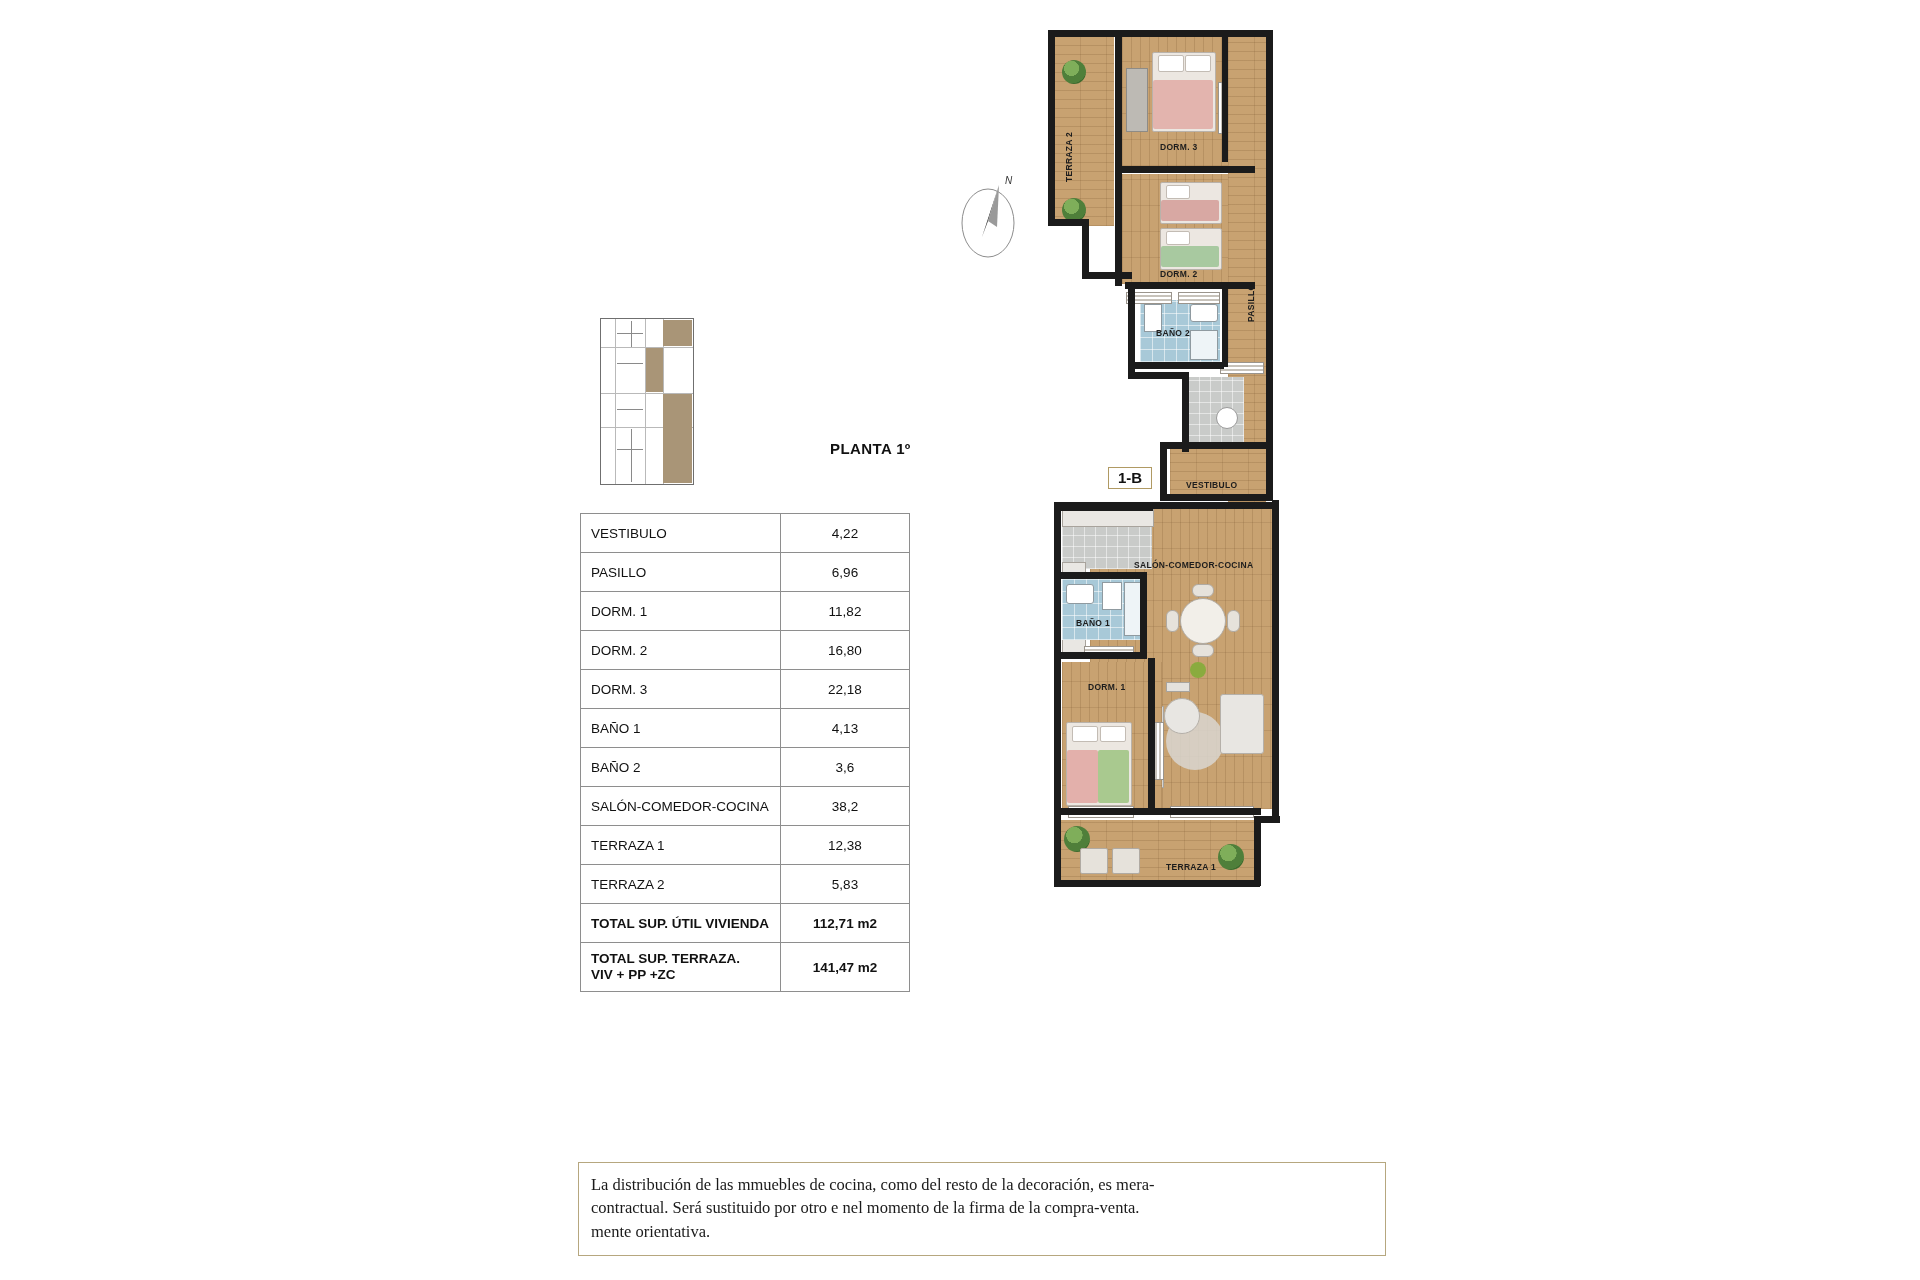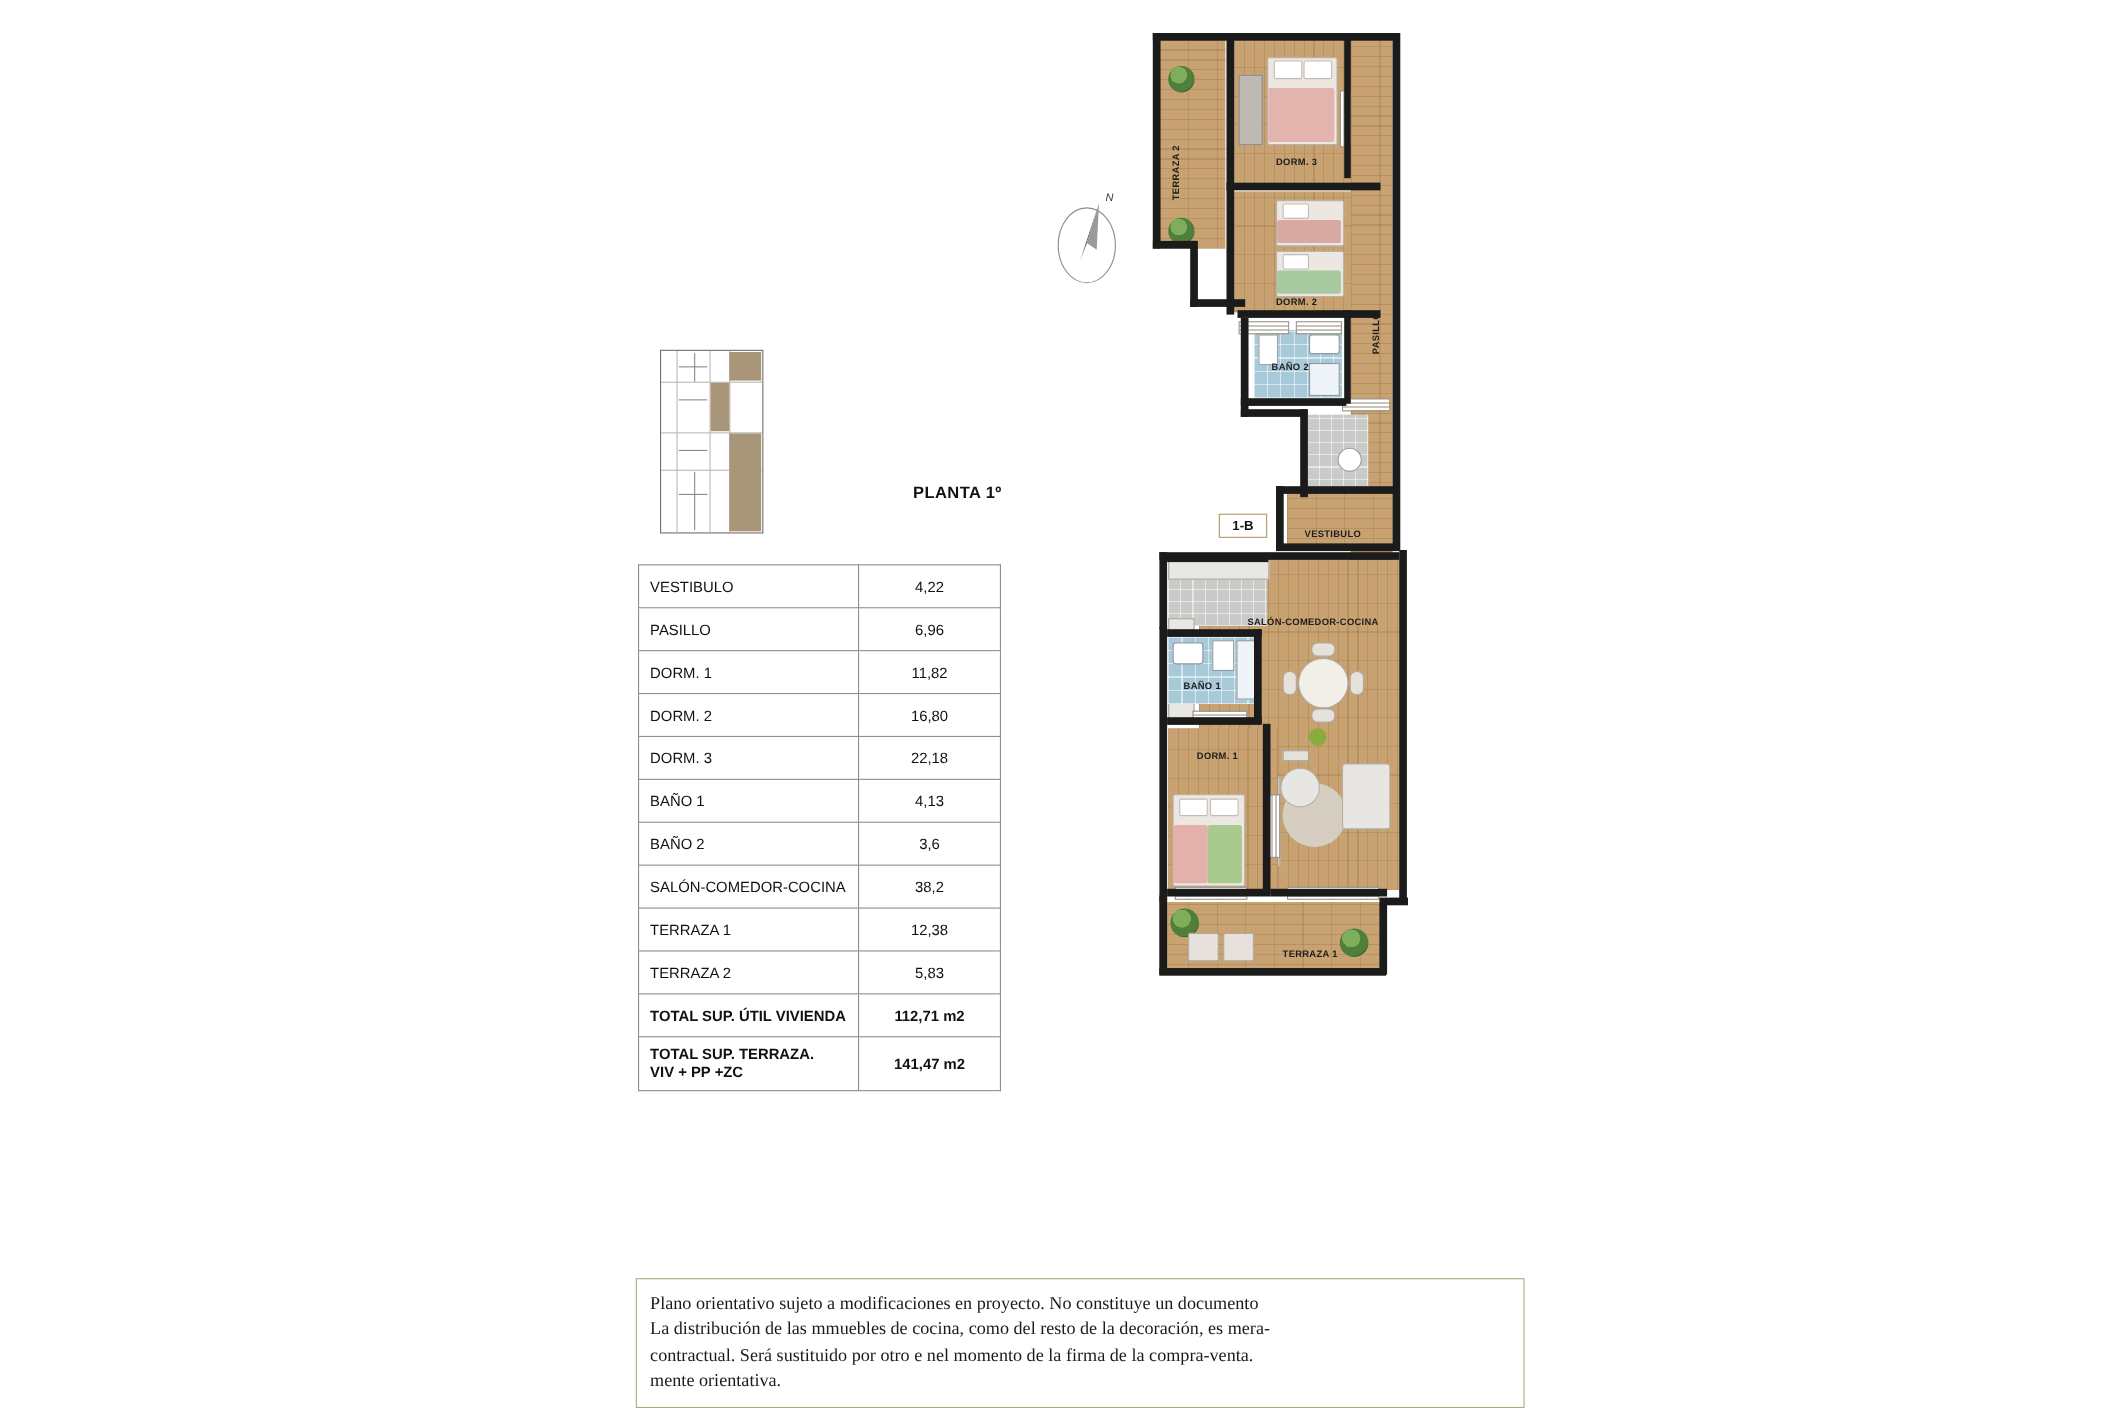--- a/index.html
+++ b/index.html
@@ -175,21 +175,21 @@
   }
   .stripes-v {
     position: absolute;
     background: repeating-linear-gradient(90deg, #ffffff 0 2px, #c7c2ba 2px 4px);
     border: 1px solid #9a948c;
   }
   .marker-1b {
     position: absolute;
     border: 1px solid #b09a63;
     background: #ffffff;
-    font-size: 12px;
+    font-size: 15px;
     font-weight: bold;
     text-align: center;
     line-height: 20px;
     color: #111;
   }
 </style>
 </head>
 <body>
 
 <div id="keyplan">
@@ -271,21 +271,20 @@
       <td class="two-line">
         <div>TOTAL SUP. TERRAZA.</div>
         <div>VIV + PP +ZC</div>
       </td>
       <td class="val">141,47 m2</td>
     </tr>
   </tbody>
 </table>
 
 <div id="disclaimer">
-  <div>Plano orientativo sujeto a modificaciones en proyecto. No constituye un documento</div>
   <div>La distribución de las mmuebles de cocina, como del resto de la decoración, es mera-</div>
   <div>contractual. Será sustituido por otro e nel momento de la firma de la compra-venta.</div>
   <div>mente orientativa.</div>
 </div>
 
 <div id="plan">
 
   <div class="floor-wood h" style="left:14px;top:14px;width:60px;height:190px;"></div>
   <div class="plant" style="left:22px;top:38px;width:24px;height:24px;"></div>
   <div class="plant" style="left:22px;top:176px;width:24px;height:24px;"></div>

